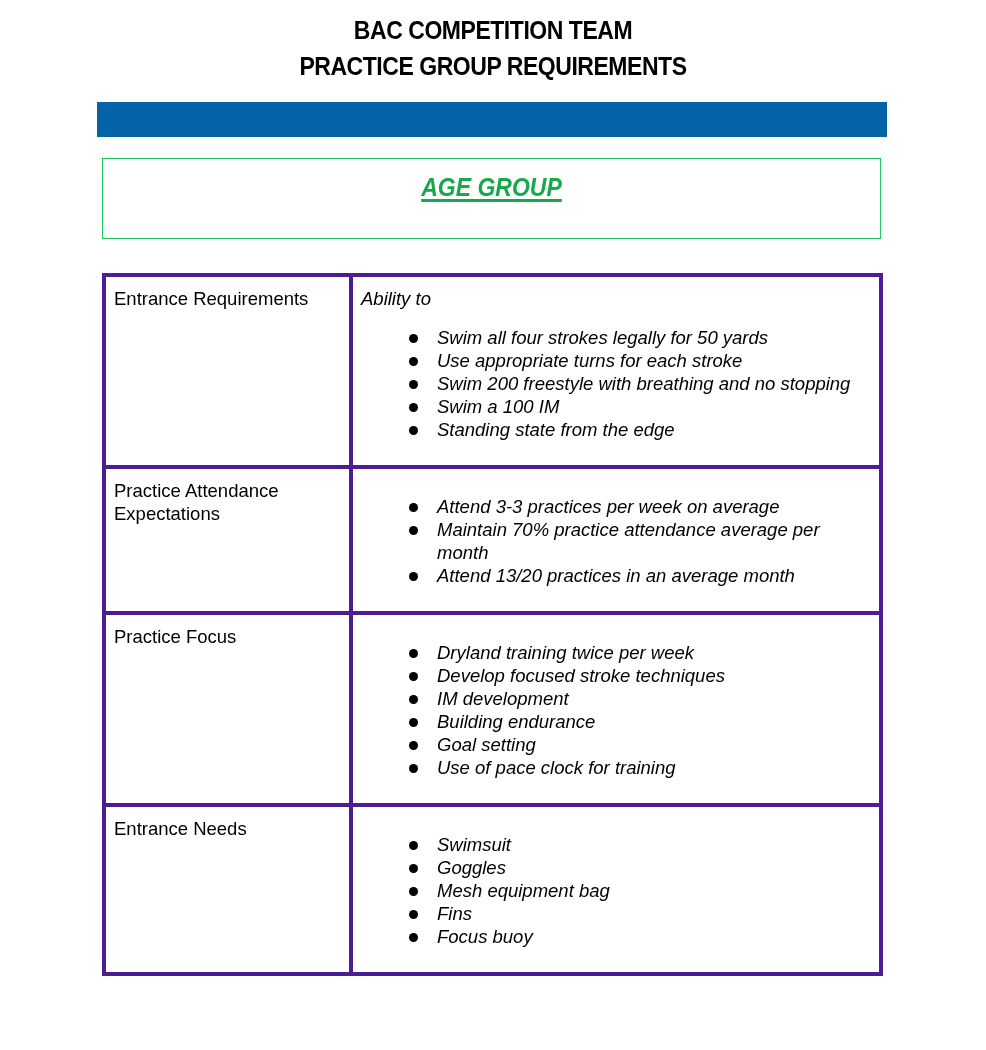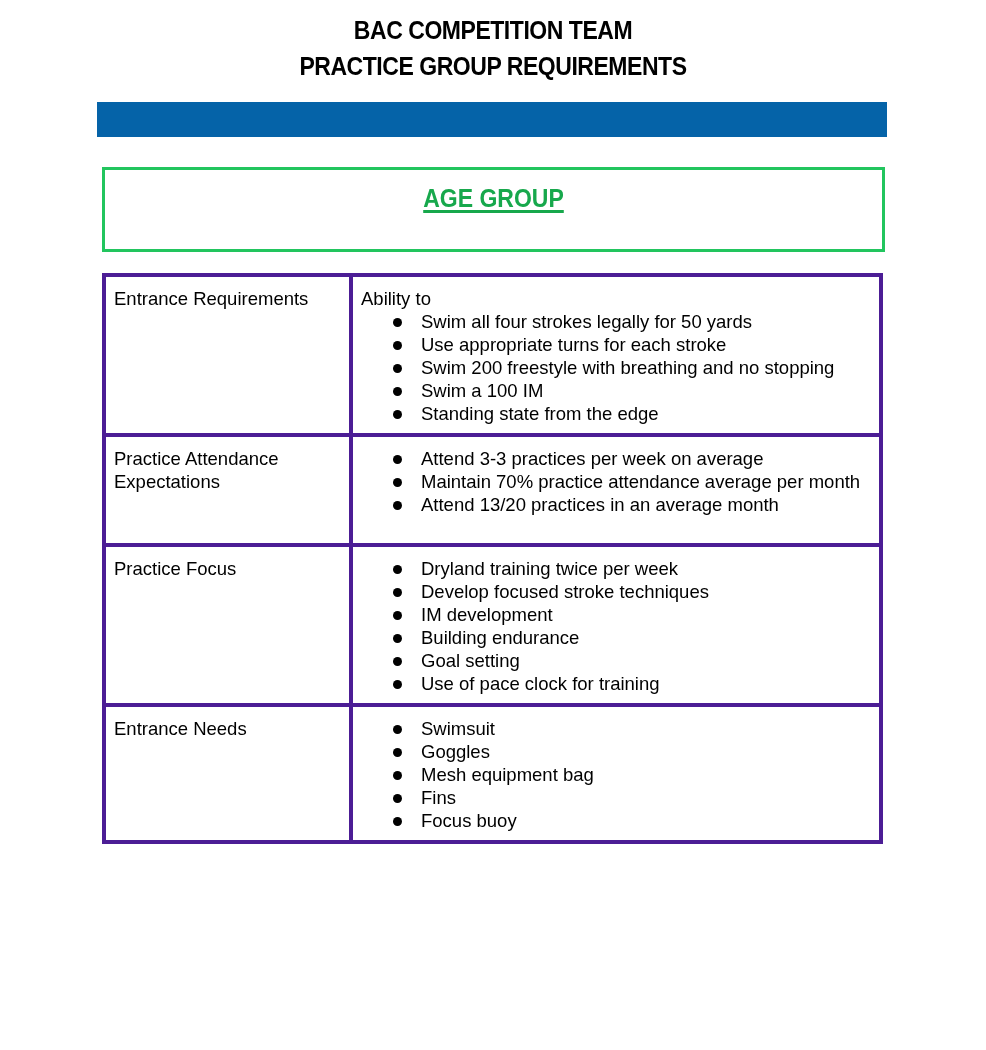--- a/index.html
+++ b/index.html
@@ -10,42 +10,42 @@
     font-size: 25px; color: #000; letter-spacing: -0.5px;
     transform: scaleX(0.92); transform-origin: center;
   }
   .title.l1 { top: 16px; }
   .title.l2 { top: 52px; }
   .blue-bar {
     position: absolute; left: 97px; top: 102px; width: 790px; height: 35px;
     background: #0563a8;
   }
   .group-box {
-    position: absolute; left: 102px; top: 167px; width: 777px; height: 79px;
-    border: 3px solid #22c55e; box-sizing: content-box;
+    position: absolute; left: 102px; top: 158px; width: 777px; height: 79px;
+    border: 1px solid #22c55e; box-sizing: content-box; font-style: italic;
   }
   .group-name {
     position: absolute; left: 0; right: 0; top: 14px; text-align: center;
     font-family: "Liberation Sans", sans-serif; font-weight: bold;
     font-size: 25px; color: #17a84c; text-decoration: underline;
     text-decoration-thickness: 3px; text-underline-offset: 3px;
     transform: scaleX(0.92);
   }
   table.req {
     position: absolute; left: 102px; top: 273px; width: 781px;
     border-collapse: collapse;
     font-family: "Liberation Sans", sans-serif; font-size: 18.5px; color: #000;
   }
   table.req td {
     border: 4px solid #4c1d95; vertical-align: top; padding: 0;
   }
   td.label { width: 247px; padding: 10px 8px 0 8px !important; line-height: 23px; box-sizing: border-box; }
-  td.content { padding: 10px 8px 8px 8px !important; line-height: 23px; }
+  td.content { padding: 10px 8px 8px 8px !important; line-height: 23px; font-style: italic; }
   .intro { margin: 0 0 0 0; }
-  ul.bullets { list-style: none; margin: 0; padding: 0; }
+  ul.bullets { list-style: none; margin: 16px; padding: 0; }
   ul.bullets li { position: relative; padding-left: 60px; }
   ul.bullets li .dot {
     position: absolute; left: 32px; top: 8px; width: 9px; height: 9px;
     background: #000; border-radius: 50%;
   }
 </style>
 </head>
 <body>
 
 <div class="title l1">BAC COMPETITION TEAM</div>

